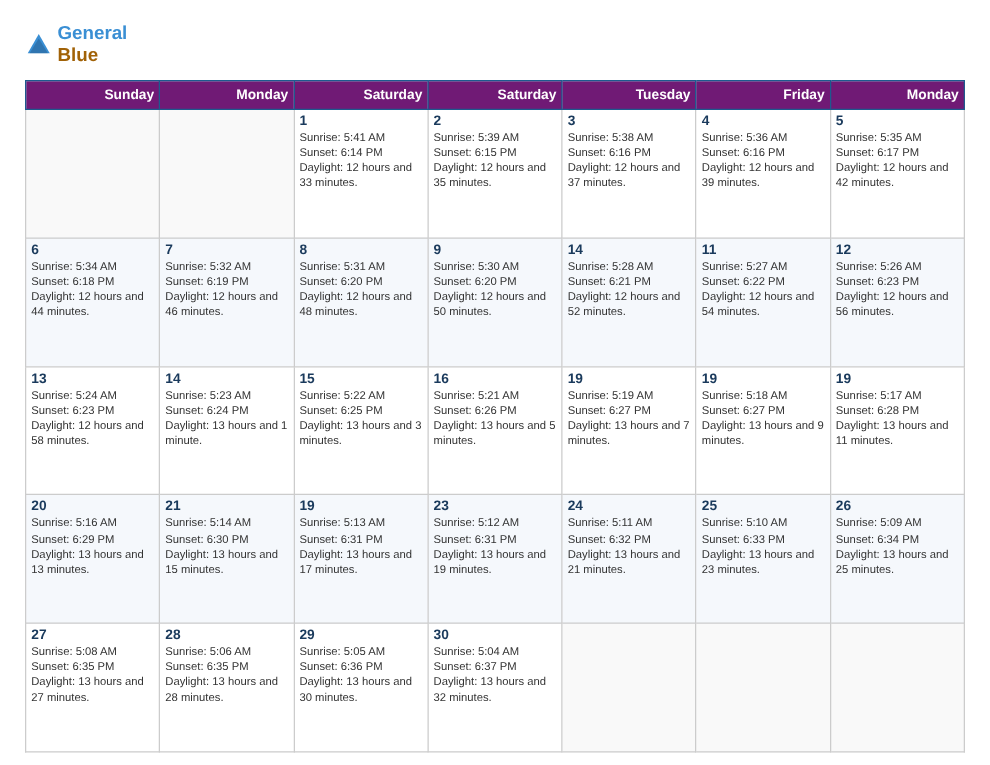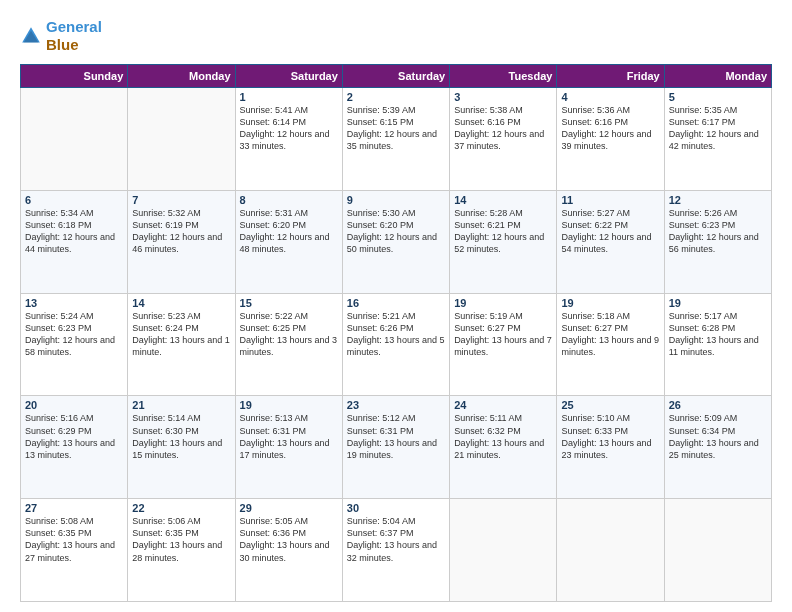--- a/index.html
+++ b/index.html
@@ -246,21 +246,21 @@
         <div class="cell-day">26</div>
         <div class="cell-info">Sunrise: 5:09 AM<br>Sunset: 6:34 PM<br>Daylight: 13 hours and 25 minutes.</div>
       </td>
         </tr>
         <tr class="row-white">
           <td>
         <div class="cell-day">27</div>
         <div class="cell-info">Sunrise: 5:08 AM<br>Sunset: 6:35 PM<br>Daylight: 13 hours and 27 minutes.</div>
       </td>
           <td>
-        <div class="cell-day">22</div>
+        <div class="cell-day">28</div>
         <div class="cell-info">Sunrise: 5:06 AM<br>Sunset: 6:35 PM<br>Daylight: 13 hours and 28 minutes.</div>
       </td>
           <td>
         <div class="cell-day">29</div>
         <div class="cell-info">Sunrise: 5:05 AM<br>Sunset: 6:36 PM<br>Daylight: 13 hours and 30 minutes.</div>
       </td>
           <td>
         <div class="cell-day">30</div>
         <div class="cell-info">Sunrise: 5:04 AM<br>Sunset: 6:37 PM<br>Daylight: 13 hours and 32 minutes.</div>
       </td>

